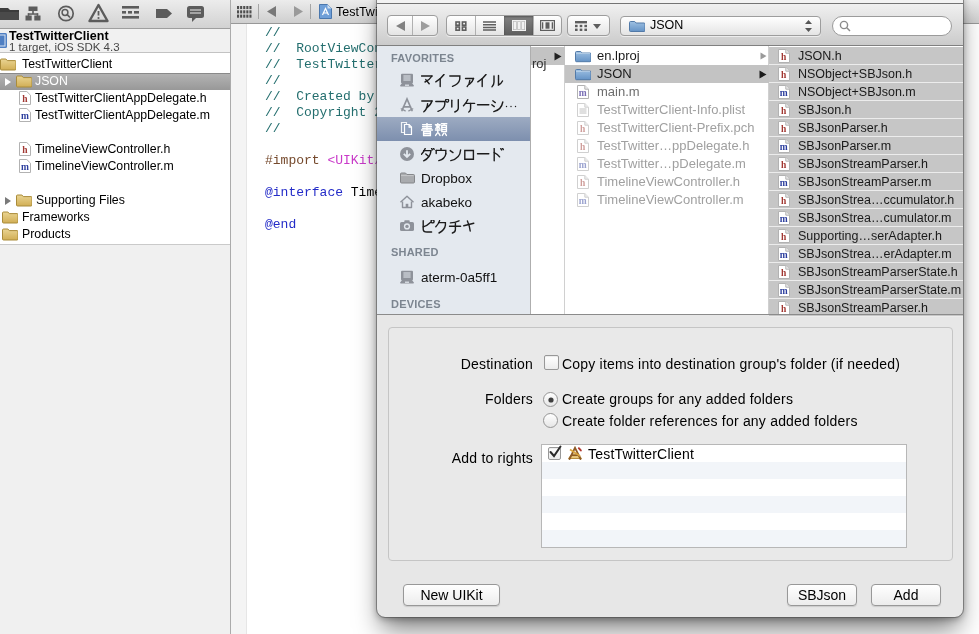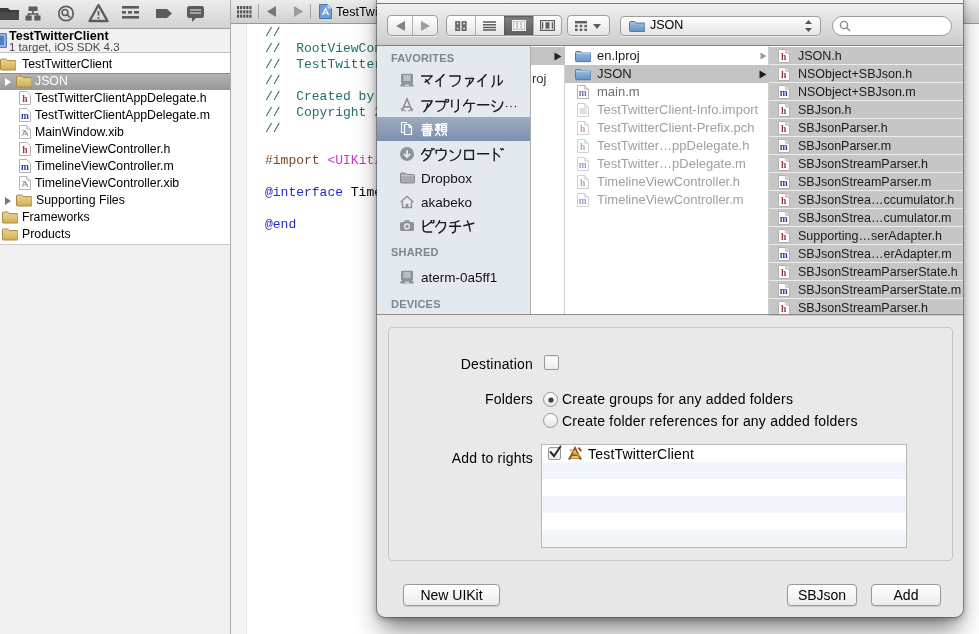--- a/index.html
+++ b/index.html
@@ -157,49 +157,33 @@
       </svg>
       <span style="position:absolute;left:35px">TestTwitterClientAppDelegate.h</span>
     </div>
   <div class="orow" style="top:54px">
       <svg style="left:19px" width="12" height="14" viewBox="0 0 12 14">
         <path d="M.5 .5 h7.3 l3.7 3.7 v9.3 h-11 Z" fill="#fff" stroke="#b2b2b2"></path>
         <text x="6" y="11" font-size="9.5" font-weight="bold" text-anchor="middle" fill="#2c3e9e" font-family="Liberation Serif">m</text>
       </svg>
       <span style="position:absolute;left:35px">TestTwitterClientAppDelegate.m</span>
     </div>
-  <div class="orow" style="top:71px">
-      <svg style="left:19px" width="12" height="14" viewBox="0 0 12 14">
-        <path d="M.5 .5 h7.3 l3.7 3.7 v9.3 h-11 Z" fill="#fdfdfd" stroke="#b8b8b8"></path>
-        <path d="M7.8 .5 v3.7 h3.7" fill="#ededed" stroke="#b8b8b8"></path>
-        <path d="M3 11 L6 5 L9 11 M4 9 h4 M3.4 5.2 L8.8 8.6" stroke="#9a9a9a" fill="none" stroke-width="1"></path>
-      </svg>
-      <span style="position:absolute;left:35px">MainWindow.xib</span>
-    </div>
   <div class="orow" style="top:88px">
       <svg style="left:19px" width="12" height="14" viewBox="0 0 12 14">
         <path d="M.5 .5 h7.3 l3.7 3.7 v9.3 h-11 Z" fill="#fff" stroke="#b2b2b2"></path>
         <text x="6" y="11" font-size="9.5" font-weight="bold" text-anchor="middle" fill="#a13732" font-family="Liberation Serif">h</text>
       </svg>
       <span style="position:absolute;left:35px">TimelineViewController.h</span>
     </div>
   <div class="orow" style="top:105px">
       <svg style="left:19px" width="12" height="14" viewBox="0 0 12 14">
         <path d="M.5 .5 h7.3 l3.7 3.7 v9.3 h-11 Z" fill="#fff" stroke="#b2b2b2"></path>
         <text x="6" y="11" font-size="9.5" font-weight="bold" text-anchor="middle" fill="#2c3e9e" font-family="Liberation Serif">m</text>
       </svg>
       <span style="position:absolute;left:35px">TimelineViewController.m</span>
-    </div>
-  <div class="orow" style="top:122px">
-      <svg style="left:19px" width="12" height="14" viewBox="0 0 12 14">
-        <path d="M.5 .5 h7.3 l3.7 3.7 v9.3 h-11 Z" fill="#fdfdfd" stroke="#b8b8b8"></path>
-        <path d="M7.8 .5 v3.7 h3.7" fill="#ededed" stroke="#b8b8b8"></path>
-        <path d="M3 11 L6 5 L9 11 M4 9 h4 M3.4 5.2 L8.8 8.6" stroke="#9a9a9a" fill="none" stroke-width="1"></path>
-      </svg>
-      <span style="position:absolute;left:35px">TimelineViewController.xib</span>
     </div>
   <div class="orow" style="top:139px">
       <svg style="left:4px;top:5px" width="8" height="8" viewBox="0 0 8 8">
         <path d="M1 0 L7 4 L1 8 Z" fill="#7a7a7a"></path>
       </svg>
       <svg style="left:16px" width="16" height="14" viewBox="0 0 16 14">
         <path d="M.5 3 c0-.6.4-1 1-1 h4.4 l1.4 1.6 h7.7 c.6 0 1 .4 1 1 v7.4 c0 .6-.4 1-1 1 h-13.5 c-.6 0-1-.4-1-1 Z" fill="url(#yf)" stroke="#aa8c3a"></path>
       </svg>
       <span style="position:absolute;left:36px">Supporting Files</span>
     </div>
@@ -512,21 +496,21 @@
         </svg>
     <div class="sitem" style="top:223.5px">aterm-0a5ff1</div>
     <div class="shead" style="top:252px">DEVICES</div>
   </div>
   <div class="abs" id="col1">
     <div class="frow fsel" style="top:1px;width:34px">
           <svg style="left:23px;top:5px;position:absolute" width="8" height="9" viewBox="0 0 8 9">
             <path d="M0.5 0.5 L7.5 4.5 L0.5 8.5 Z" fill="#222"></path>
           </svg>
         </div>
-    <div class="frow" style="top:24px;left:1px;color:#333">roj</div>
+    <div class="frow" style="top:9px;left:1px;color:#333">roj</div>
   </div>
   <div class="abs" id="col2">
     <div class="frow" style="top:1px;width:203px">
           <svg style="left:10px;top:3px" width="16" height="13" viewBox="0 0 16 13">
             <path d="M.5 2.5 c0-.6.4-1 1-1 h4.2 l1.4 1.5 h7.9 c.6 0 1 .4 1 1 v6.7 c0 .6-.4 1-1 1 h-13.5 c-.6 0-1-.4-1-1 Z" fill="url(#bf)" stroke="#527aa8"></path>
             <path d="M1 3.3 h14" stroke="#bcd4ea" stroke-width="1"></path>
           </svg>
           <span style="position:absolute;left:32px">en.lproj</span>
           <svg style="left:195px;top:5px;position:absolute" width="7" height="8" viewBox="0 0 7 8">
             <path d="M0.5 0.5 L6.5 4 L0.5 7.5 Z" fill="#9a9a9a"></path>
@@ -551,21 +535,21 @@
           <span style="position:absolute;left:32px;color:#6e6e6e">main.m</span>
         </div>
     <div class="frow fgray" style="top:55px;width:203px">
           <svg style="left:12px;top:2px" width="12" height="14" viewBox="0 0 12 14">
             <path d="M.5 .5 h7.3 l3.7 3.7 v9.3 h-11 Z" fill="#fff" stroke="#d0d0d0"></path>
             <path d="M7.8 .5 v3.7 h3.7" fill="#ededed" stroke="#d0d0d0"></path>
             <g stroke="#c0c0c0" stroke-width="1">
               <path d="M2.5 6 h7 M2.5 8 h7 M2.5 10 h7"></path>
             </g>
           </svg>
-          <span style="position:absolute;left:32px">TestTwitterClient-Info.import</span>
+          <span style="position:absolute;left:32px">TestTwitterClient-Info.plist</span>
         </div>
     <div class="frow fgray" style="top:73px;width:203px">
           <svg style="left:12px;top:2px" width="12" height="14" viewBox="0 0 12 14">
             <path d="M.5 .5 h7.3 l3.7 3.7 v9.3 h-11 Z" fill="#fff" stroke="#d0d0d0"></path>
             <path d="M7.8 .5 v3.7 h3.7" fill="#ededed" stroke="#d0d0d0"></path>
             <text x="5.7" y="11" font-size="9.5" font-weight="bold" text-anchor="middle" fill="#cf9e9b" font-family="Liberation Serif">h</text>
           </svg>
           <span style="position:absolute;left:32px">TestTwitterClient-Prefix.pch</span>
         </div>
     <div class="frow fgray" style="top:91px;width:203px">
@@ -720,20 +704,21 @@
             <path d="M7.8 .5 v3.7 h3.7" fill="#ededed" stroke="#b2b2b2"></path>
             <text x="5.7" y="11" font-size="9.5" font-weight="bold" text-anchor="middle" fill="#a13732" font-family="Liberation Serif">h</text>
           </svg>
           <span style="position:absolute;left:29px">SBJsonStreamParser.h</span>
         </div>
   </div>
   <div class="abs" id="dbbottom"></div>
   <div class="abs" id="opanel">
     <div class="olabel" style="top:28px;left:4px">Destination</div>
     <div class="cbx" style="left:155px;top:27px"></div>
+    <div class="otext" style="left:173px;top:28px">Copy items into destination group's folder (if needed)</div>
     <div class="olabel" style="top:63px;left:4px">Folders</div>
     <div class="rad" style="left:154px;top:64px">
           <svg style="position:absolute;left:3.5px;top:3.5px" width="6" height="6" viewBox="0 0 6 6">
             <circle cx="3" cy="3" r="2.6" fill="#3f3f3f"></circle>
           </svg>
         </div>
     <div class="otext" style="left:173px;top:63px">Create groups for any added folders</div>
     <div class="rad" style="left:154px;top:85px"></div>
     <div class="otext" style="left:173px;top:85px">Create folder references for any added folders</div>
     <div class="olabel" style="top:122px;left:4px">Add to rights</div>

